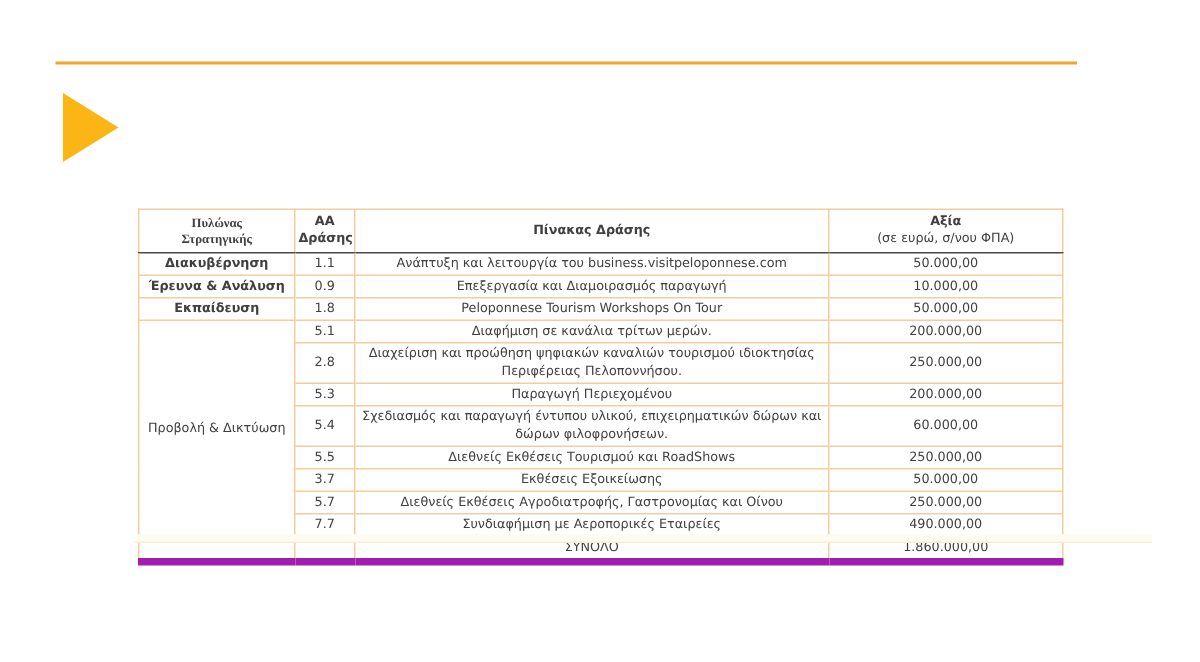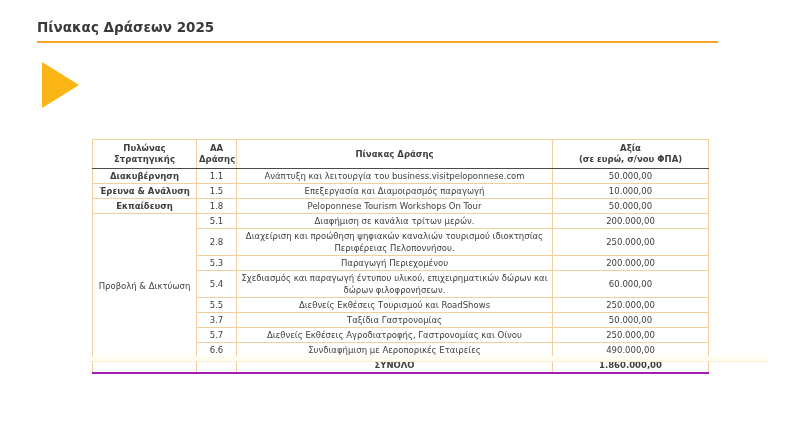--- a/index.html
+++ b/index.html
@@ -73,47 +73,46 @@
     vertical-align: middle;
     padding: 1px 2px;
     overflow: hidden;
   }
   table.actions thead th {
     font-weight: bold;
     height: 26px;
     border-bottom: 1px solid #4a4a4a;
     line-height: 11px;
   }
-  table.actions thead th.h-pillar { padding: 1px 12px; }
+  table.actions thead th.h-pillar { padding: 1px 12px; font-family: Liberation Serif, serif; }
   table.actions tbody td { height: 11px; margin-top: 14px; }
   td.pillar-cell {
     font-weight: bold;
     vertical-align: middle;
   }
   td.pillar-merged {
     font-weight: normal;
     vertical-align: top;
     padding: 1px 13px;
   }
   tr.total-row td {
-    font-weight: bold;
-    border-bottom: 2px solid #a21caf;
+    font-weight: normal;
+    border-bottom: 5px solid #a21caf;
   }
   td.total-label {
     text-align: right;
     padding-right: 10px;
   }
-  .hdr-sub { font-weight: bold; }
+  .hdr-sub { font-weight: normal; }
 </style>
 </head>
 <body>
 
 <div class="slide">
 
-  <div class="slide-title">Πίνακας Δράσεων 2025</div>
   <div class="title-rule"></div>
   <div class="bullet-triangle"></div>
 
   <div class="actions-table-wrap">
     <table class="actions">
       <colgroup>
         <col class="c-pillar">
           <col class="c-code">
           <col class="c-title">
           <col class="c-value">
@@ -131,21 +130,21 @@
       </thead>
       <tbody>
         <tr>
           <td class="pillar-cell">Διακυβέρνηση</td>
           <td>1.1</td>
           <td>Ανάπτυξη και λειτουργία του business.visitpeloponnese.com</td>
           <td>50.000,00</td>
         </tr>
         <tr>
           <td class="pillar-cell">Έρευνα &amp; Ανάλυση</td>
-          <td>1.5</td>
+          <td>0.9</td>
           <td>Επεξεργασία και Διαμοιρασμός παραγωγή</td>
           <td>10.000,00</td>
         </tr>
         <tr>
           <td class="pillar-cell">Εκπαίδευση</td>
           <td>1.8</td>
           <td>Peloponnese Tourism Workshops On Tour</td>
           <td>50.000,00</td>
         </tr>
         <tr>
@@ -169,30 +168,30 @@
           <td>Σχεδιασμός και παραγωγή έντυπου υλικού, επιχειρηματικών δώρων και δώρων φιλοφρονήσεων.</td>
           <td>60.000,00</td>
         </tr>
         <tr>
           <td>5.5</td>
           <td>Διεθνείς Εκθέσεις Τουρισμού και RoadShows</td>
           <td>250.000,00</td>
         </tr>
         <tr>
           <td>3.7</td>
-          <td>Ταξίδια Γαστρονομίας</td>
+          <td>Εκθέσεις Εξοικείωσης</td>
           <td>50.000,00</td>
         </tr>
         <tr>
           <td>5.7</td>
           <td>Διεθνείς Εκθέσεις Αγροδιατροφής, Γαστρονομίας και Οίνου</td>
           <td>250.000,00</td>
         </tr>
         <tr>
-          <td>6.6</td>
+          <td>7.7</td>
           <td>Συνδιαφήμιση με Αεροπορικές Εταιρείες</td>
           <td>490.000,00</td>
         </tr>
         <tr class="total-row">
           <td></td>
           <td></td>
           <td class="total-label">ΣΥΝΟΛΟ</td>
           <td>1.860.000,00</td>
         </tr>
       </tbody>

